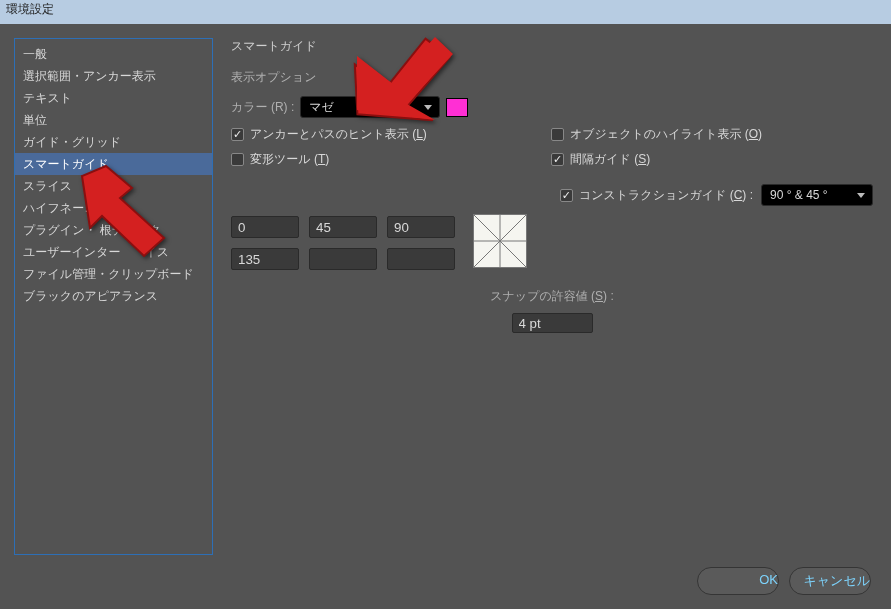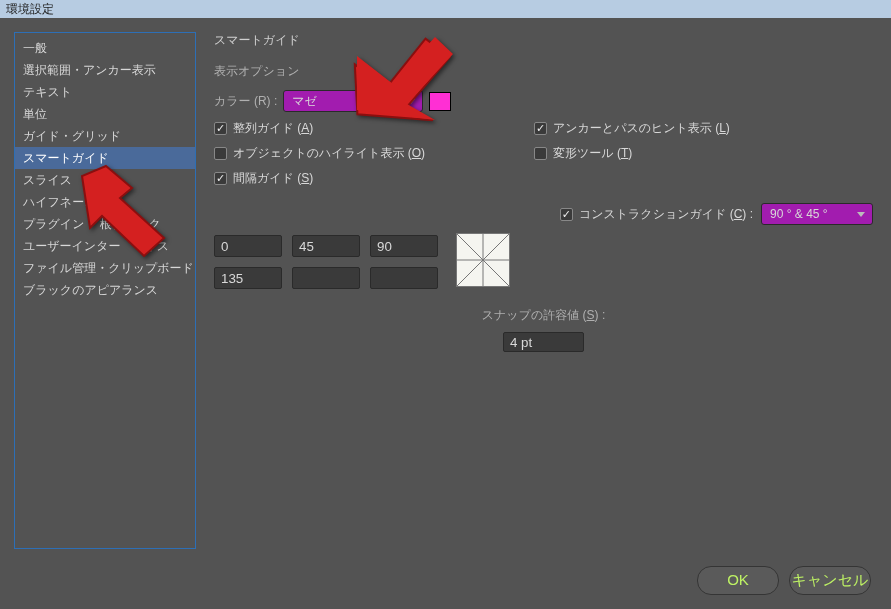--- a/index.html
+++ b/index.html
@@ -10,31 +10,31 @@
     color: #d0d0d0;
     width: 891px;
     height: 609px;
     position: relative;
   }
   .titlebar {
     background: #b7cce2;
     color: #222;
     padding: 2px 6px;
     font-size: 12px;
-    height: 18px;
+    height: 24px;
     line-height: 14px;
   }
   .content {
     display: flex;
     padding: 14px;
     gap: 14px;
     height: 545px;
   }
   .sidebar {
-    width: 182px;
+    width: 199px;
     border: 1px solid #2d6fb6;
     background: #535353;
     padding: 4px 0;
     overflow: hidden;
   }
   .sidebar-item {
     padding: 2px 8px;
     line-height: 18px;
     cursor: pointer;
     color: #d8d8d8;
@@ -65,21 +65,21 @@
   .row {
     display: flex;
     align-items: center;
     margin-bottom: 8px;
     gap: 6px;
   }
   .label {
     color: #b0b0b0;
   }
   .select {
-    background: #a21caf;
+    background: #000000;
     border: 1px solid #2a2a2a;
     border-radius: 3px;
     color: #d8d8d8;
     padding: 3px 22px 3px 8px;
     position: relative;
     min-width: 140px;
     height: 22px;
     display: inline-flex;
     align-items: center;
   }
@@ -185,27 +185,27 @@
   .footer {
     position: absolute;
     bottom: 14px;
     right: 20px;
     display: flex;
     gap: 10px;
   }
   .btn {
     background: #5a5a5a;
     border: 1px solid #353535;
-    color: #bef264;
+    color: #7dd3fc;
     border-radius: 14px;
     padding: 4px 0;
     width: 82px;
-    text-align: center;
+    text-align: right;
     cursor: pointer;
-    font-size: 15px;
+    font-size: 13px;
   }
   .arrow {
     position: absolute;
     color: #d42020;
     filter: drop-shadow(2px 2px 2px rgba(0,0,0,.5));
     pointer-events: none;
   }
   .arrow svg { display:block; }
 </style>
 </head>
@@ -242,24 +242,20 @@
         <span class="label"><span>カラー (R) :</span></span>
         <div class="select">
           <span>マゼ</span>
         </div>
         <div class="swatch"></div>
       </div>
 
       <div class="two-col">
         <div class="check-row">
           <span class="checkbox checked"></span>
-          <span><span>整列ガイド (</span><span class="underline">A</span><span>)</span></span>
-        </div>
-        <div class="check-row">
-          <span class="checkbox checked"></span>
           <span><span>アンカーとパスのヒント表示 (</span><span class="underline">L</span><span>)</span></span>
         </div>
 
         <div class="check-row">
           <span class="checkbox"></span>
           <span><span>オブジェクトのハイライト表示 (</span><span class="underline">O</span><span>)</span></span>
         </div>
 
         <div class="check-row">
           <span class="checkbox"></span>

